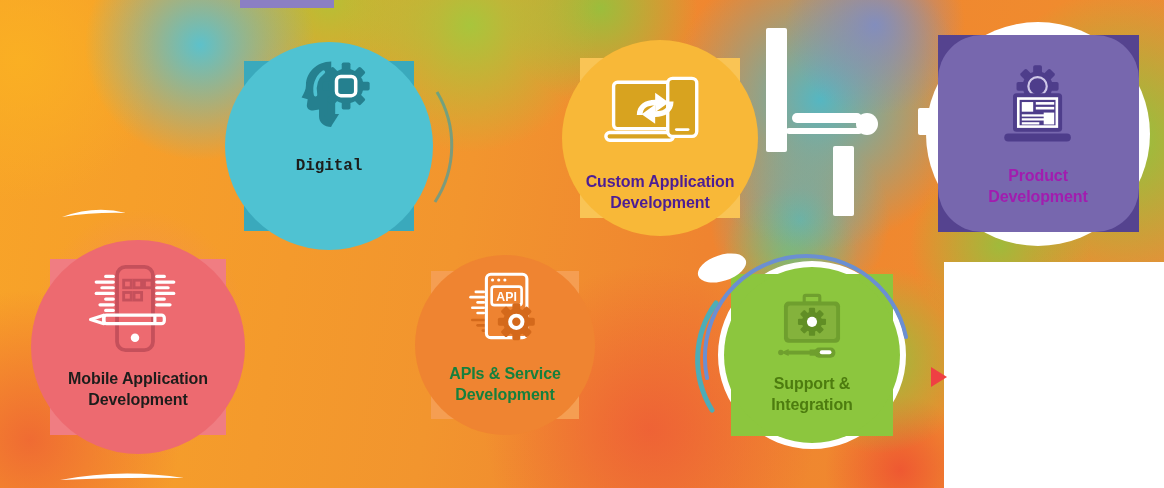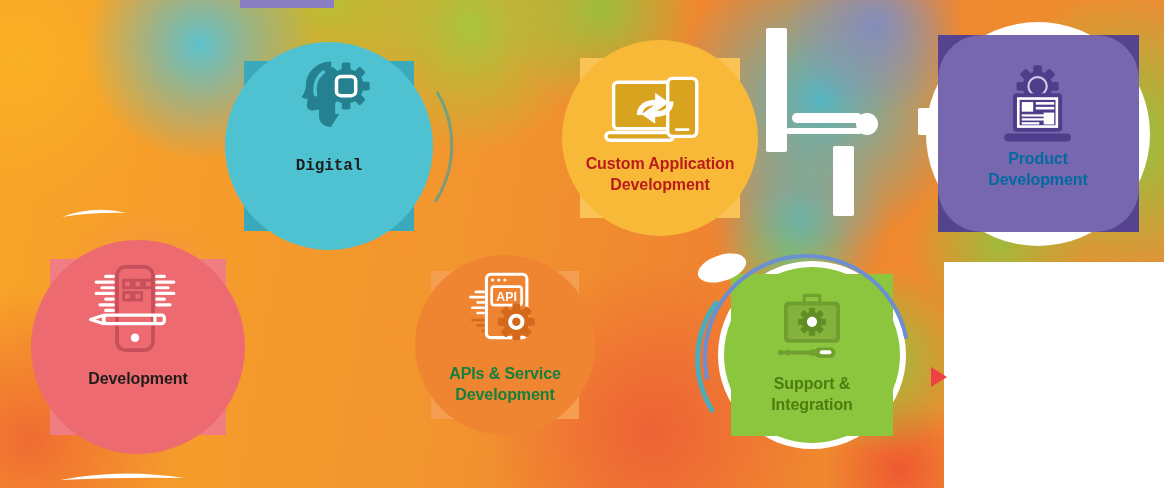--- a/index.html
+++ b/index.html
@@ -90,20 +90,21 @@
           <line x1="78" y1="45" x2="92" y2="45"></line>
       </g>
       <g fill="none" stroke="#fff" stroke-width="3.4" stroke-linejoin="round">
         <rect x="22" y="56" width="64" height="9" rx="3"></rect>
         <path d="M22 56 L8 60.5 L22 65 Z"></path>
         <line x1="76" y1="56" x2="76" y2="65"></line>
       </g>
       <circle cx="55" cy="80" r="4.5" fill="#fff"></circle>
     </svg>
     <div class="label" style="top: 128px; color: rgb(29, 29, 27);">
+      <div>Mobile Application</div>
       <div>Development</div>
     </div>
   </div>
 
   <div class="tile" id="tile-digital">
     <div class="sq" style="background: rgb(58, 169, 188);"></div>
     <div class="circle" style="background: rgb(79, 194, 210);"></div>
     <svg class="icon" style="left: 60px; top: 14px; color: rgb(37, 128, 143);" width="96" height="88" viewBox="0 0 110 100">
       <path d="M53 6 C36 6 24 19 24 33 C24 38 22 42 19 47 L26 49 L25 56 C25 60 28 62 32 62 L39 61 L39 69 C39 76 45 81 53 81 L53 6 Z" fill="currentColor"></path>
       <path d="M44 18 C36 24 33 34 35 44" fill="none" stroke="#4fc2d2" stroke-width="4" stroke-linecap="round"></path>
@@ -183,21 +184,21 @@
     <svg class="icon" style="left: 40px; top: 34px; color: rgb(216, 163, 31);" width="116" height="88" viewBox="0 0 120 90">
       <rect x="12" y="8" width="62" height="48" rx="4" fill="currentColor" stroke="#fff" stroke-width="3.5"></rect>
       <rect x="4" y="60" width="70" height="8" rx="4" fill="currentColor" stroke="#fff" stroke-width="3.5"></rect>
       <rect x="68" y="4" width="30" height="60" rx="5" fill="currentColor" stroke="#fff" stroke-width="3.5"></rect>
       <line x1="77" y1="57" x2="89" y2="57" stroke="#fff" stroke-width="3" stroke-linecap="round"></line>
       <g fill="#fff">
         <path d="M36 42 C36 31 45 26 55 26 L55 19 L69 29 L55 39 L55 32 C47 32 42 34 42 42 Z"></path>
         <path d="M74 28 C74 39 65 44 55 44 L55 51 L41 41 L55 31 L55 38 C63 38 68 36 68 28 Z"></path>
       </g>
     </svg>
-    <div class="label" style="top: 113px; color: #b91c1c;">
+    <div class="label" style="top: 131px; color: #4c1d95;">
       <div>Custom Application</div>
       <div>Development</div>
     </div>
   </div>
 
   <div class="tile" id="tile-support">
     <div class="ring"></div>
     <div class="sq" style="background: rgb(140, 198, 62);"></div>
     <div class="circle" style="background: rgb(140, 198, 62);"></div>
     <svg class="icon" style="left: 49px; top: 26px; color: rgb(111, 159, 46);" width="78" height="74" viewBox="0 0 100 95">
@@ -262,21 +263,21 @@
         <rect x="34" y="40" width="13" height="11"></rect>
         <rect x="50" y="40" width="21" height="3"></rect>
           <rect x="50" y="45.5" width="21" height="3"></rect>
         <rect x="34" y="54" width="34" height="2.6"></rect>
           <rect x="34" y="58.5" width="27" height="2.6"></rect>
           <rect x="34" y="63" width="20" height="2.6"></rect>
         <rect x="59" y="52" width="12" height="13.6"></rect>
       </g>
       <rect x="14" y="76" width="76" height="9" rx="4.5" fill="currentColor"></rect>
     </svg>
-    <div class="label" style="top: 126px; color: #0369a1;">
+    <div class="label" style="top: 143px; color: #a21caf;">
       <div>Product</div>
       <div>Development</div>
     </div>
   </div>
 
   <svg class="decor" width="1164" height="488" viewBox="0 0 1164 488">
     <rect x="240" y="0" width="94" height="8" fill="#8b7fc3"></rect>
     <g fill="#fff">
       <rect x="766" y="28" width="21" height="124" rx="2"></rect>
       <rect x="792" y="113" width="70" height="10" rx="5"></rect>

